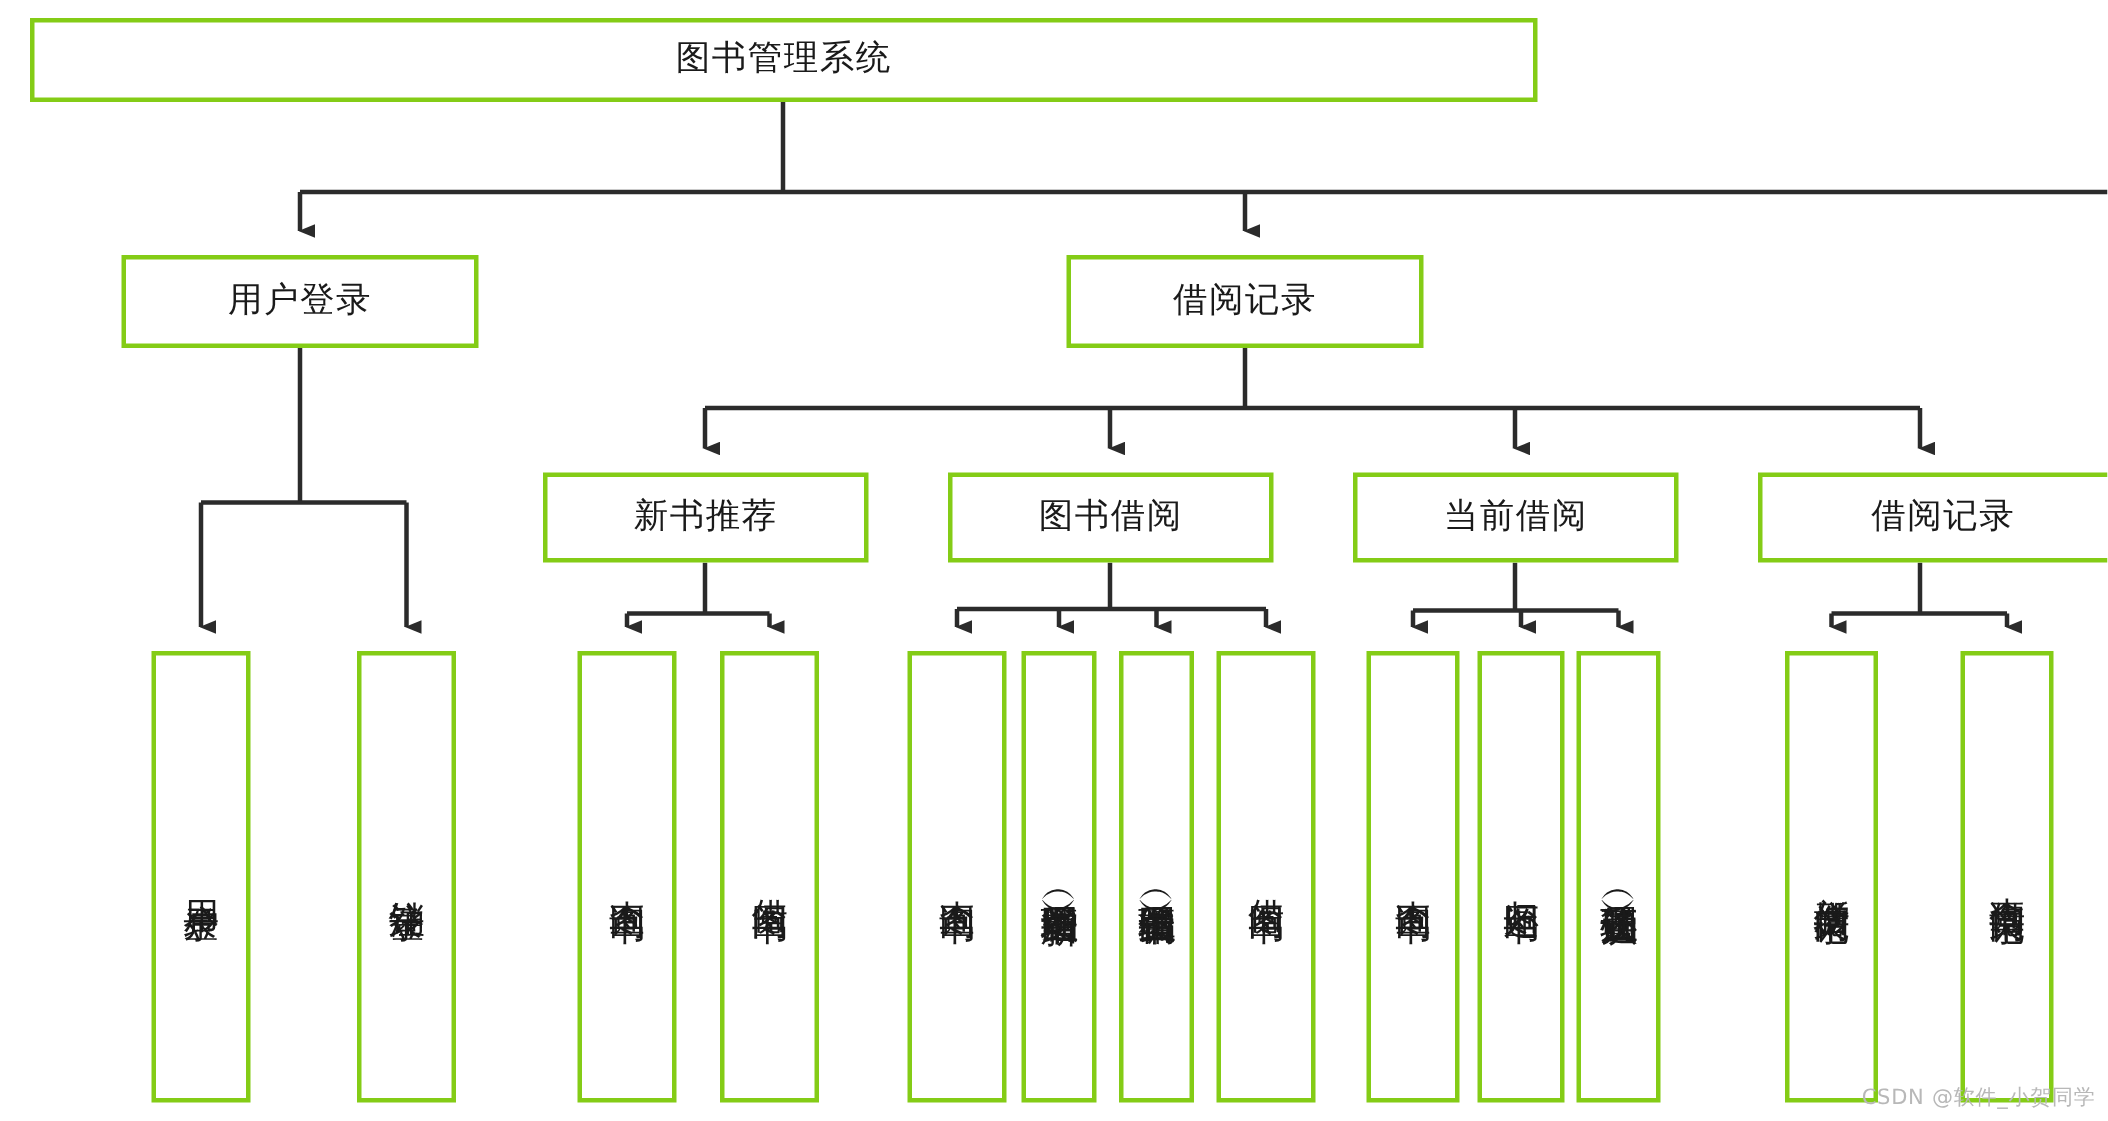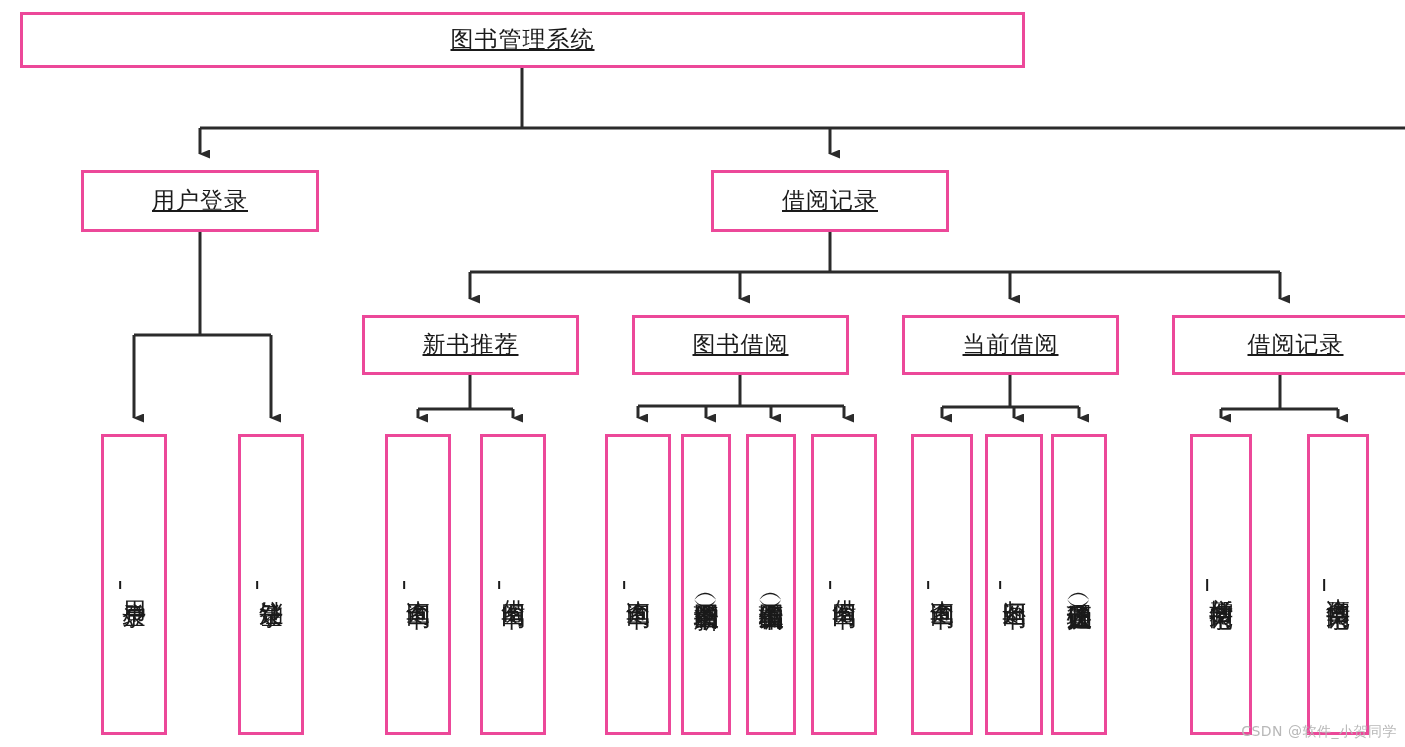--- a/index.html
+++ b/index.html
@@ -20,27 +20,26 @@
     position: absolute;
     left: 0;
     top: 0;
     width: 1405px;
     height: 747px;
     pointer-events: none;
   }
   .node {
     position: absolute;
     box-sizing: border-box;
-    border: 3px solid #ec4899;
+    border: 3px solid #84cc16;
     background: #ffffff;
     display: flex;
     align-items: center;
     justify-content: center;
     color: #1a1a1a;
-    text-decoration: underline;
   }
   .node.h {
     font-size: 23px;
     letter-spacing: 1px;
     line-height: 1.1;
   }
   .node.v {
     writing-mode: vertical-rl;
     text-orientation: upright;
     font-size: 23px;

